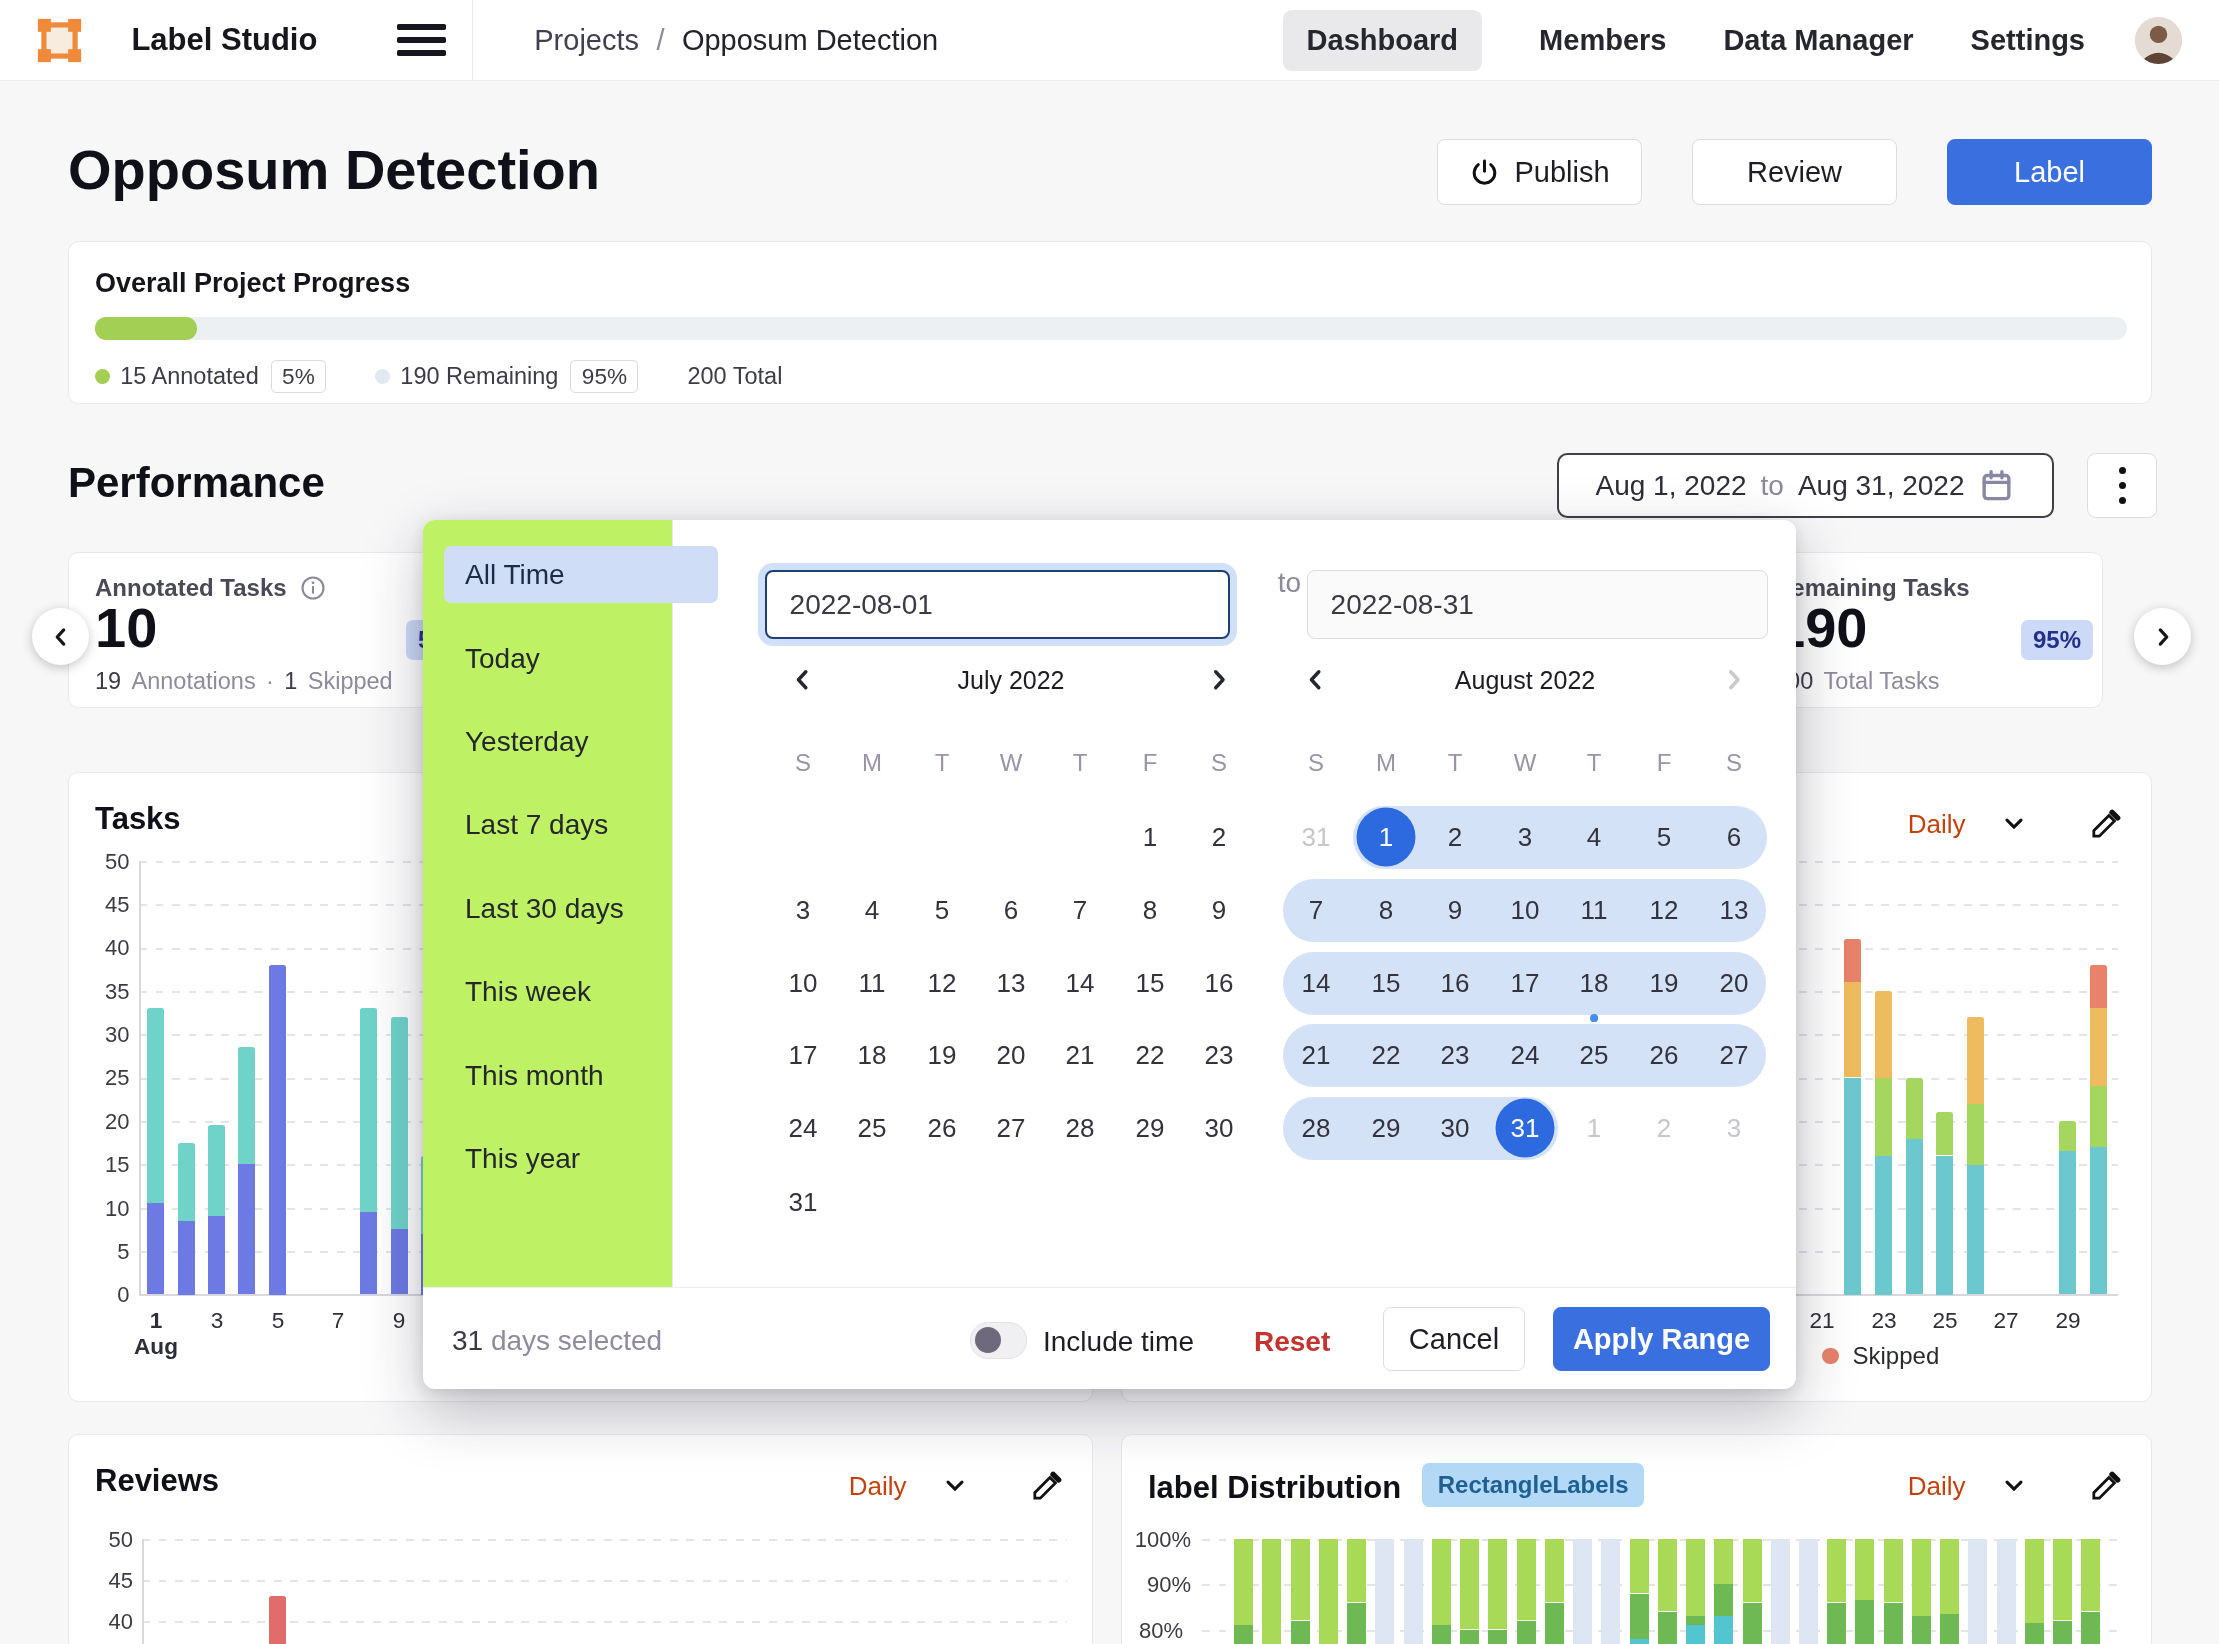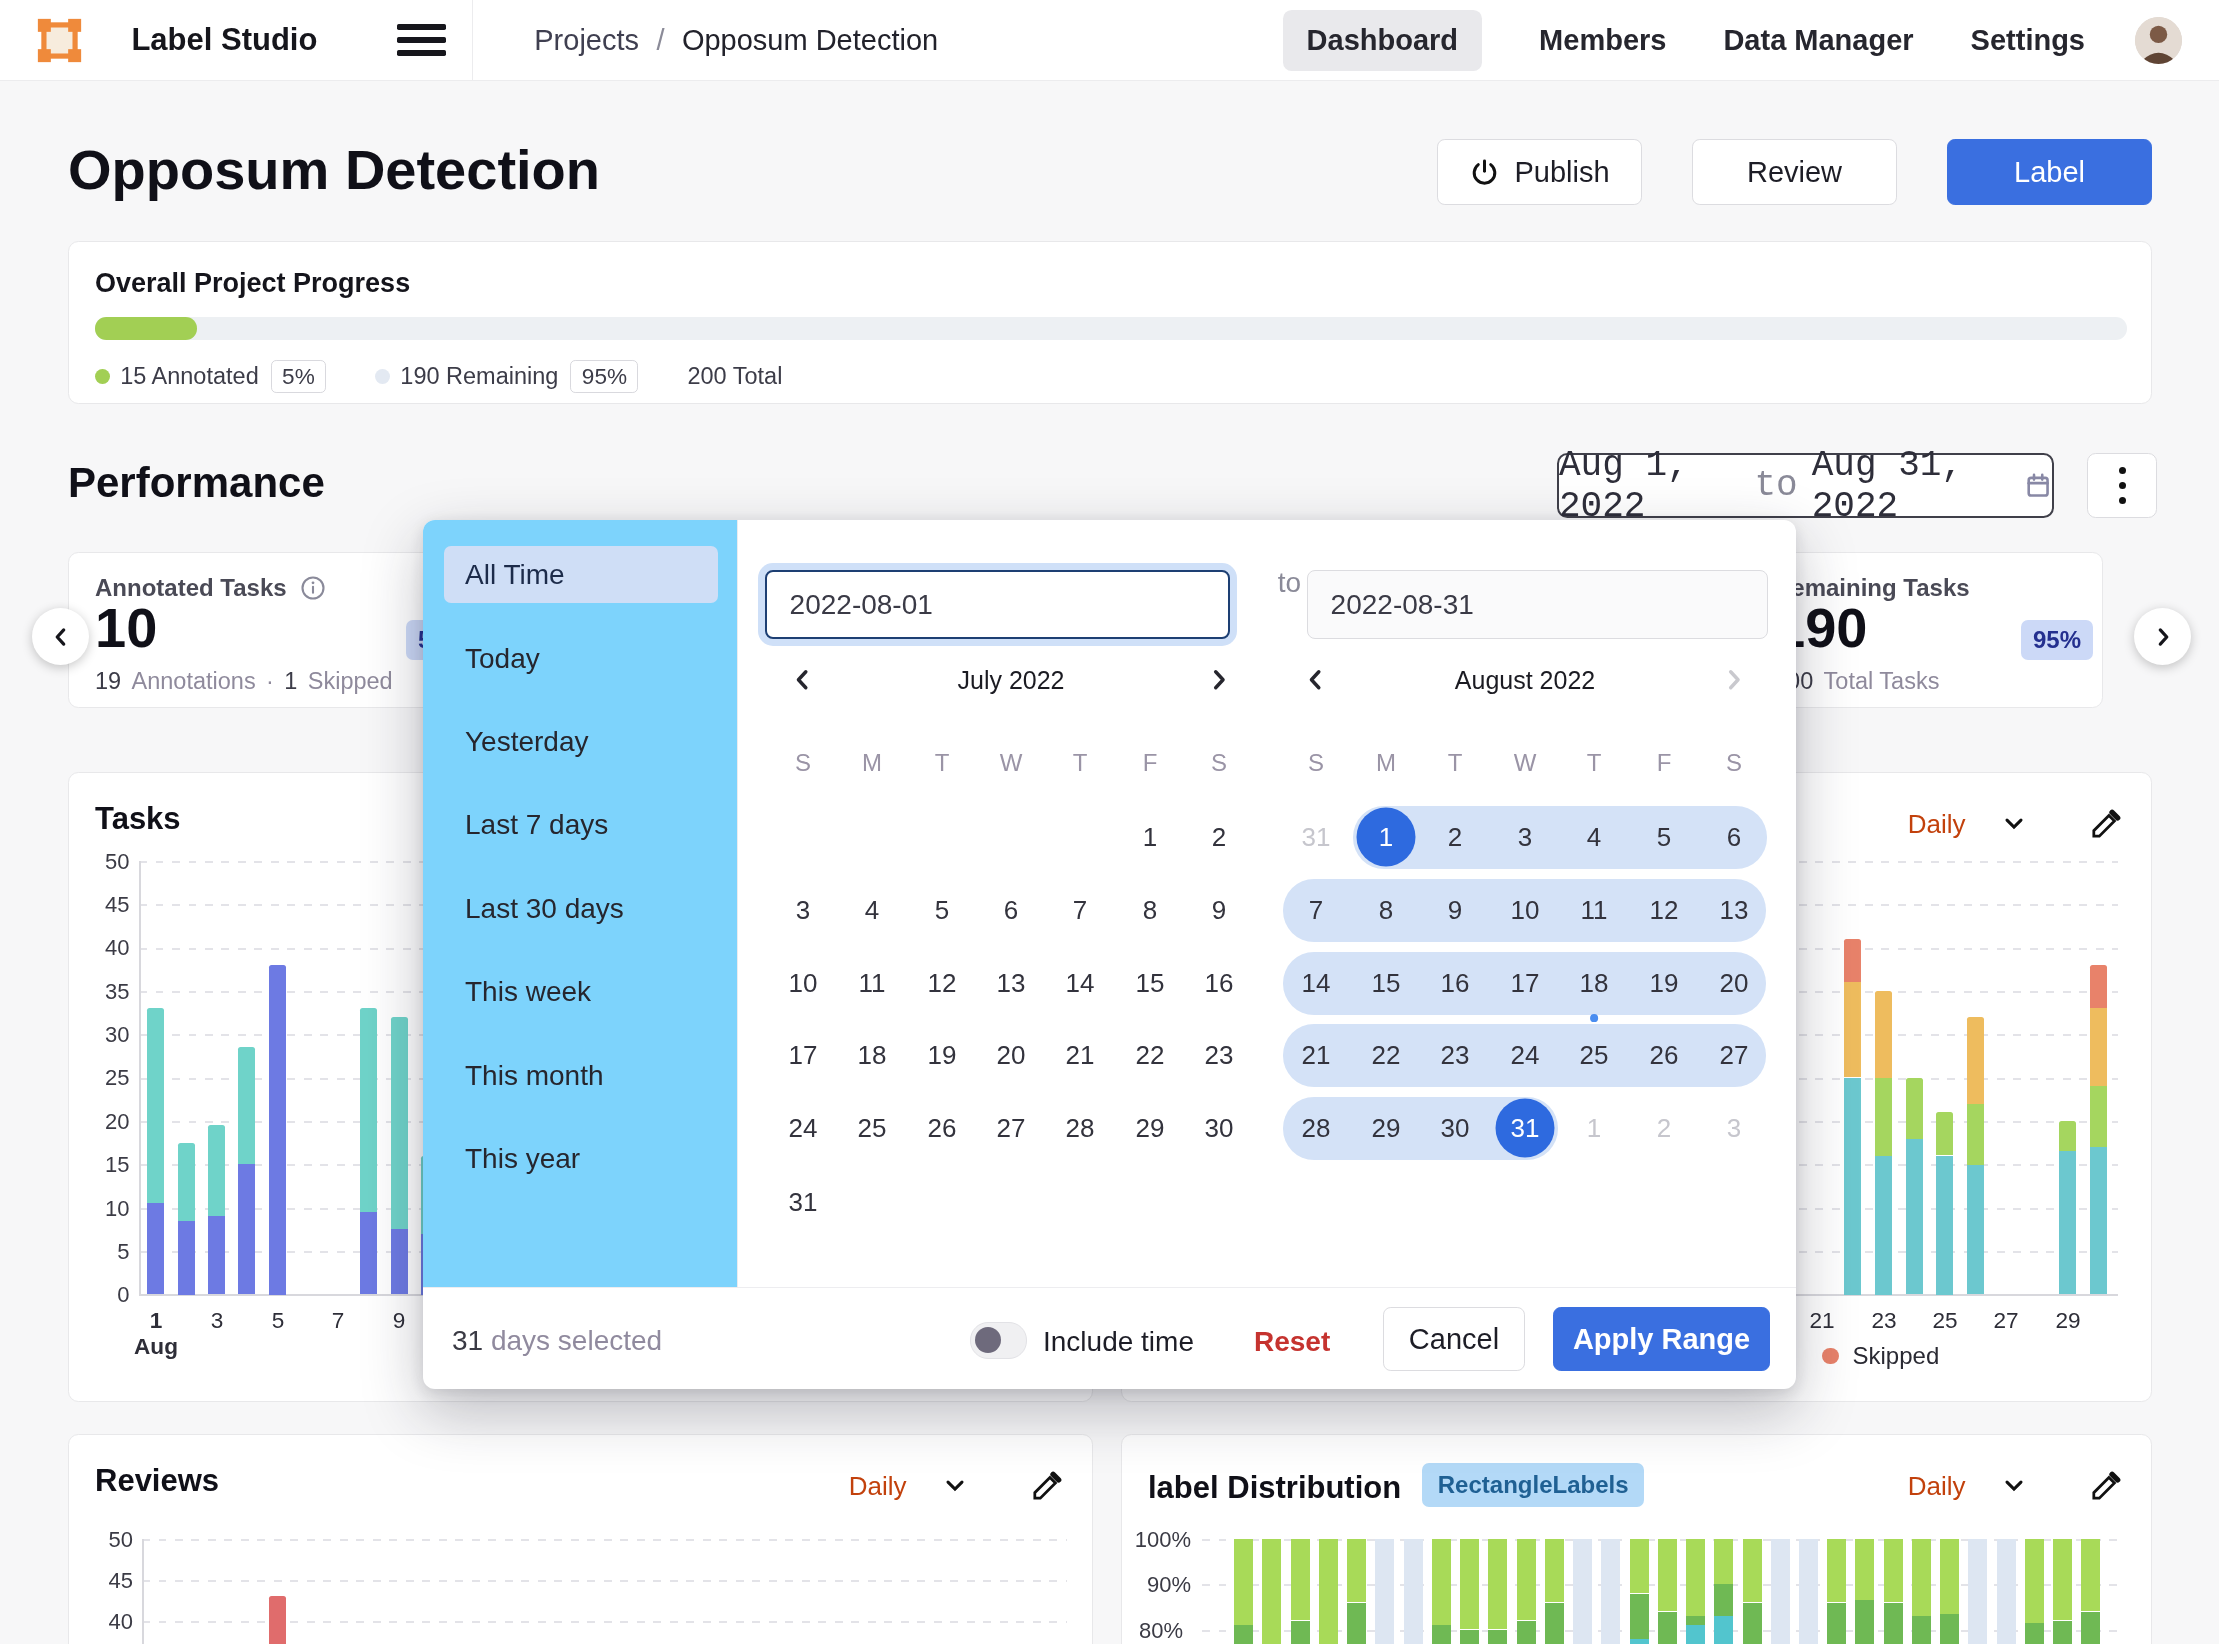--- a/index.html
+++ b/index.html
@@ -41,21 +41,21 @@
   .progress-fill { height: 22.6px; background: #a2cf54; border-radius: 11.3px; }
   .progress-legend { position: absolute; left: 26px; top: 118px; display: flex; align-items: center; font-size: 23.5px; color: #3c3c48; }
   .dot { width: 14.8px; height: 14.8px; border-radius: 50%; display: inline-block; margin-right: 10.4px; }
   .mini-badge { border: 0.9px solid #d9d9de; border-radius: 5.2px; padding: 2.6px 10.4px; font-size: 22.6px; margin-left: 12px; background: #fff; }
   .legend-gap { width: 49px; }
 
   
   .perf-title { position: absolute; left: 68px; top: 459px; font-size: 42px; font-weight: bold; color: #101018; }
   .range-control { position: absolute; left: 1557px; top: 453px; width: 497px; height: 65px; background: #fff;
                    border: 2.6px solid #40404a; border-radius: 10.4px; display: flex; align-items: center; justify-content: center; gap: 14px;
-                   font-size: 36px; cursor: pointer; font-family: Liberation Mono, monospace; }
+                   font-size: 28px; cursor: pointer; }
   .range-date { color: #2e2e3a; }
   .range-to { color: #8a8a98; }
   .kebab-btn { position: absolute; left: 2087px; top: 453px; width: 70px; height: 65px; background: #fff; border: 1.7px solid #dcdce0;
                border-radius: 8.7px; display: flex; flex-direction: column; align-items: center; justify-content: center; gap: 7.8px; cursor: pointer; }
   .kebab-btn i { width: 7px; height: 7px; background: #111; border-radius: 50%; }
 
   
   #stat-left { left: 68px; top: 552px; width: 487px; height: 156px; }
   #stat-right { left: 1725px; top: 552px; width: 378px; height: 156px; }
   .stat-title { position: absolute; left: 26px; top: 21px; font-size: 24px; font-weight: 600; color: #4a4a56; display: flex; align-items: center; gap: 12px; }
@@ -91,21 +91,21 @@
   .axisline-h { position: absolute; height: 1.7px; background: #d8d8dd; }
   .ytick { position: absolute; font-size: 22px; color: #3b3b45; text-align: right; width: 43px; }
   .xtick { position: absolute; font-size: 22.6px; color: #2e2e38; text-align: center; width: 52px; }
   .xtick b { display: block; }
   .bar-seg { position: absolute; }
   .legend-item { position: absolute; display: flex; align-items: center; gap: 14px; font-size: 24px; color: #2a2a33; }
 
   
   #modal { position: absolute; left: 423px; top: 520px; width: 1373px; height: 869px; background: #fff; border-radius: 12px;
            box-shadow: 0 21px 61px rgba(30,30,45,.28), 0 3.5px 14px rgba(30,30,45,.12); z-index: 50; }
-  .dp-sidebar { position: absolute; left: 0; top: 0; width: 315px; height: 767px; background: #7dd3fc;
+  .dp-sidebar { position: absolute; left: 0; top: 0; width: 250px; height: 767px; background: #bef264;
                 border-right: 0.9px solid #ebebee; border-radius: 12px 0 0 0; }
   .preset { position: absolute; left: 21px; width: 274px; height: 57px; display: flex; align-items: center;
             padding-left: 21px; font-size: 28px; color: #26262e; border-radius: 7px; cursor: pointer; }
   .preset.sel { background: #cfdef6; color: #1c2b4a; }
   .dp-input { position: absolute; top: 28px; height: 69px; border-radius: 8px; font-size: 28px; color: #3a3a46;
               display: flex; align-items: center; padding-left: 22.6px; background: #fff; margin-top: 22px; }
   #dp-start { left: 342px; width: 465px; border: 2.6px solid #1d3f73; box-shadow: 0 0 0 7px #cfe0f8; }
   #dp-end { left: 884px; width: 461px; border: 1.7px solid #dcdce0; background: #fafafb; }
   .dp-to { position: absolute; left: 836px; top: 28px; width: 61px; height: 69px; display: flex; align-items: center;
            justify-content: center; font-size: 28px; color: #8a8a98; }

